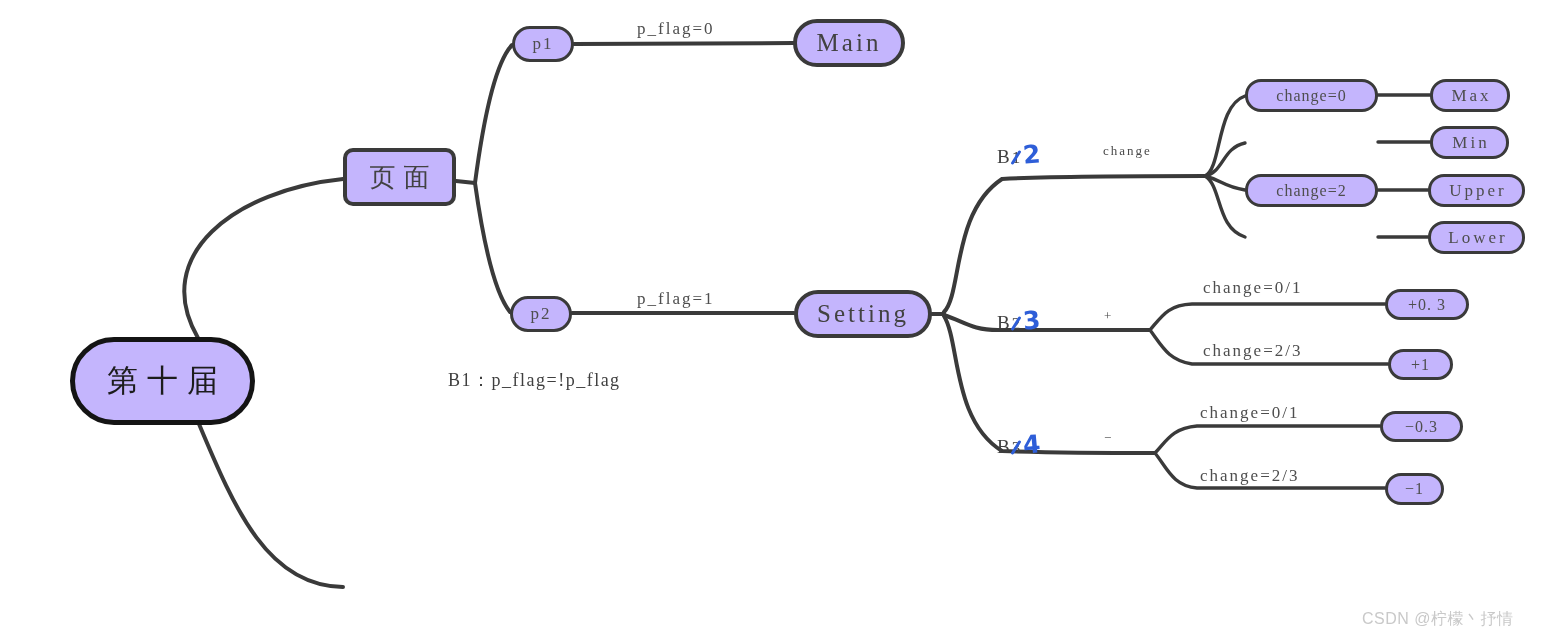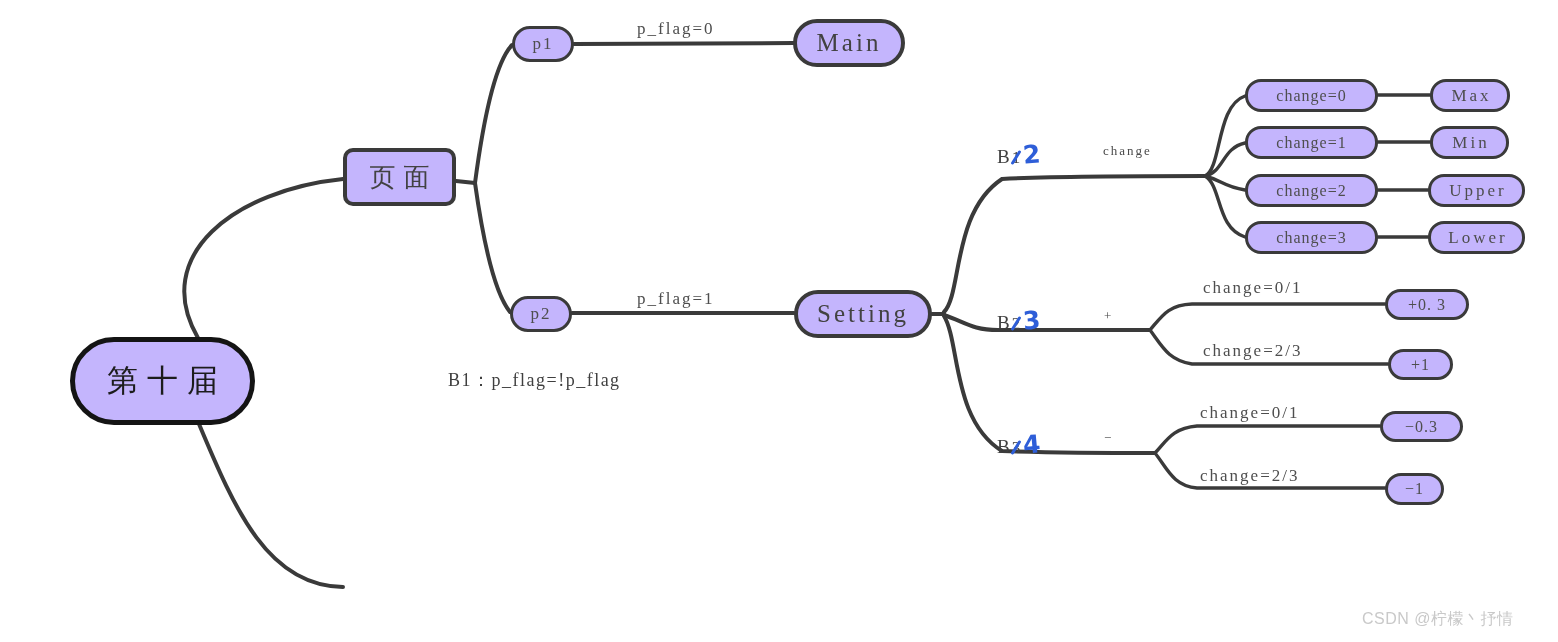--- a/index.html
+++ b/index.html
@@ -126,37 +126,31 @@
   </div>
   <div class="lbl op" style="left:1104px;top:430px;">−</div>
 
   <div class="node pill-md" style="left:1245px;top:79px;width:133px;height:33px;">
     <span>change=0</span>
   </div>
   <div class="node pill-res" style="left:1430px;top:79px;width:80px;height:33px;">
     <span>Max</span>
   </div>
 
-  <div class="node pill-md" style="left:1245px;top:126px;width:133px;height:33px;">
-    <span>change=1</span>
-  </div>
   <div class="node pill-res" style="left:1430px;top:126px;width:79px;height:33px;">
     <span>Min</span>
   </div>
 
   <div class="node pill-md" style="left:1245px;top:174px;width:133px;height:33px;">
     <span>change=2</span>
   </div>
   <div class="node pill-res" style="left:1428px;top:174px;width:97px;height:33px;">
     <span>Upper</span>
   </div>
 
-  <div class="node pill-md" style="left:1245px;top:221px;width:133px;height:33px;">
-    <span>change=3</span>
-  </div>
   <div class="node pill-res" style="left:1428px;top:221px;width:97px;height:33px;">
     <span>Lower</span>
   </div>
 
   <div class="lbl" style="left:1203px;top:278px;">change=0/1</div>
   <div class="node pill-md" style="left:1385px;top:289px;width:84px;height:31px;">
     <span>+0. 3</span>
   </div>
   <div class="lbl" style="left:1203px;top:341px;">change=2/3</div>
   <div class="node pill-md" style="left:1388px;top:349px;width:65px;height:31px;">

